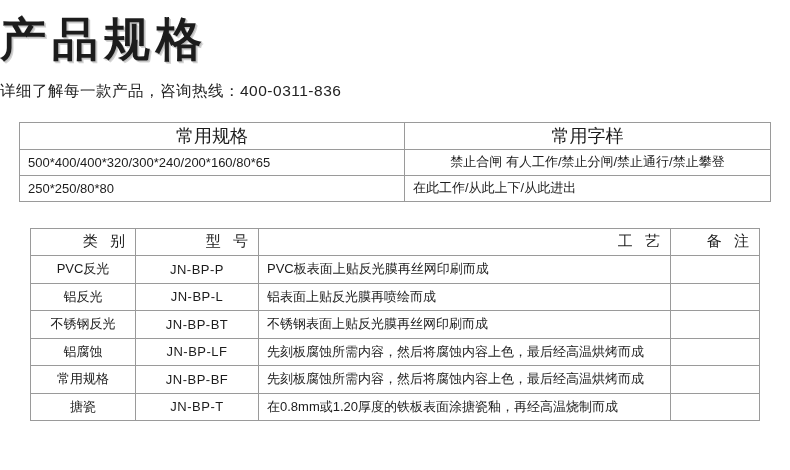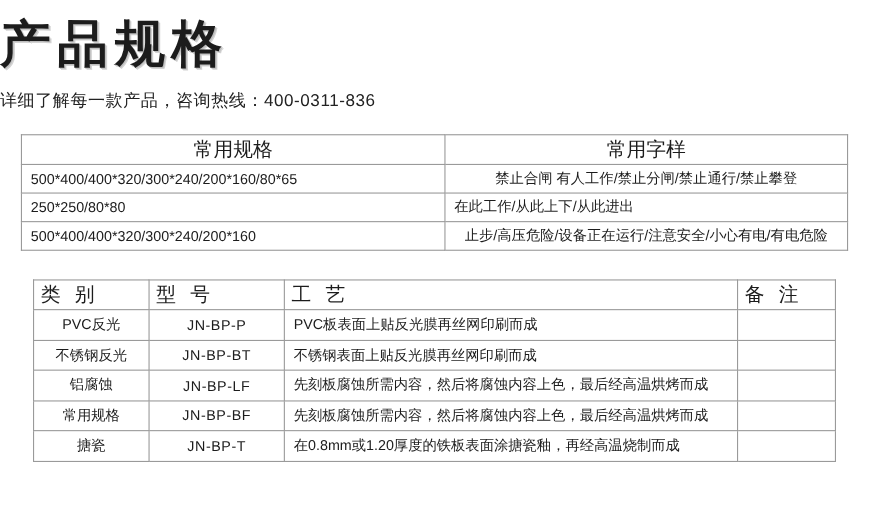--- a/index.html
+++ b/index.html
@@ -75,23 +75,23 @@
   }
   .t2 td, .t2 th {
     border: 1px solid #9a9a9a;
     font-size: 13px;
     color: #1c1c1c;
     height: 24.5px;
     padding: 1px 6px;
     font-weight: normal;
   }
   .t2 .hdr {
-    text-align: left;
+    text-align: right;
     letter-spacing: 4px;
-    font-size: 18px;
+    font-size: 15px;
   }
   .t2 .cat {
     text-align: center;
   }
   .t2 .model {
     text-align: center;
     letter-spacing: 0.5px;
   }
   .t2 .proc {
     text-align: left;
@@ -118,39 +118,41 @@
         <th class="hdr">常用字样</th>
       </tr>
       <tr>
         <td class="c-left">500*400/400*320/300*240/200*160/80*65</td>
         <td class="c-center">禁止合闸 有人工作/禁止分闸/禁止通行/禁止攀登</td>
       </tr>
       <tr>
         <td class="c-left">250*250/80*80</td>
         <td class="c-left">在此工作/从此上下/从此进出</td>
       </tr>
-      <tr>
-        <td class="c-left">500*400/400*320/300*240/200*160</td>
-        <td class="c-center">止步/高压危险/设备正在运行/注意安全/小心有电/有电危险</td>
-      </tr>
     </tbody>
   </table>
 
   <table class="table-block t2">
     <tbody>
       <tr>
         <th class="hdr" style="width:92px">类 别</th>
         <th class="hdr" style="width:110px">型 号</th>
         <th class="hdr">工 艺</th>
         <th class="hdr" style="width:76px">备 注</th>
       </tr>
       <tr>
         <td class="cat">PVC反光</td>
         <td class="model">JN-BP-P</td>
         <td class="proc">PVC板表面上贴反光膜再丝网印刷而成</td>
+        <td class="note"></td>
+      </tr>
+      <tr>
+        <td class="cat">铝反光</td>
+        <td class="model">JN-BP-L</td>
+        <td class="proc">铝表面上贴反光膜再喷绘而成</td>
         <td class="note"></td>
       </tr>
       <tr>
         <td class="cat">不锈钢反光</td>
         <td class="model">JN-BP-BT</td>
         <td class="proc">不锈钢表面上贴反光膜再丝网印刷而成</td>
         <td class="note"></td>
       </tr>
       <tr>
         <td class="cat">铝腐蚀</td>

